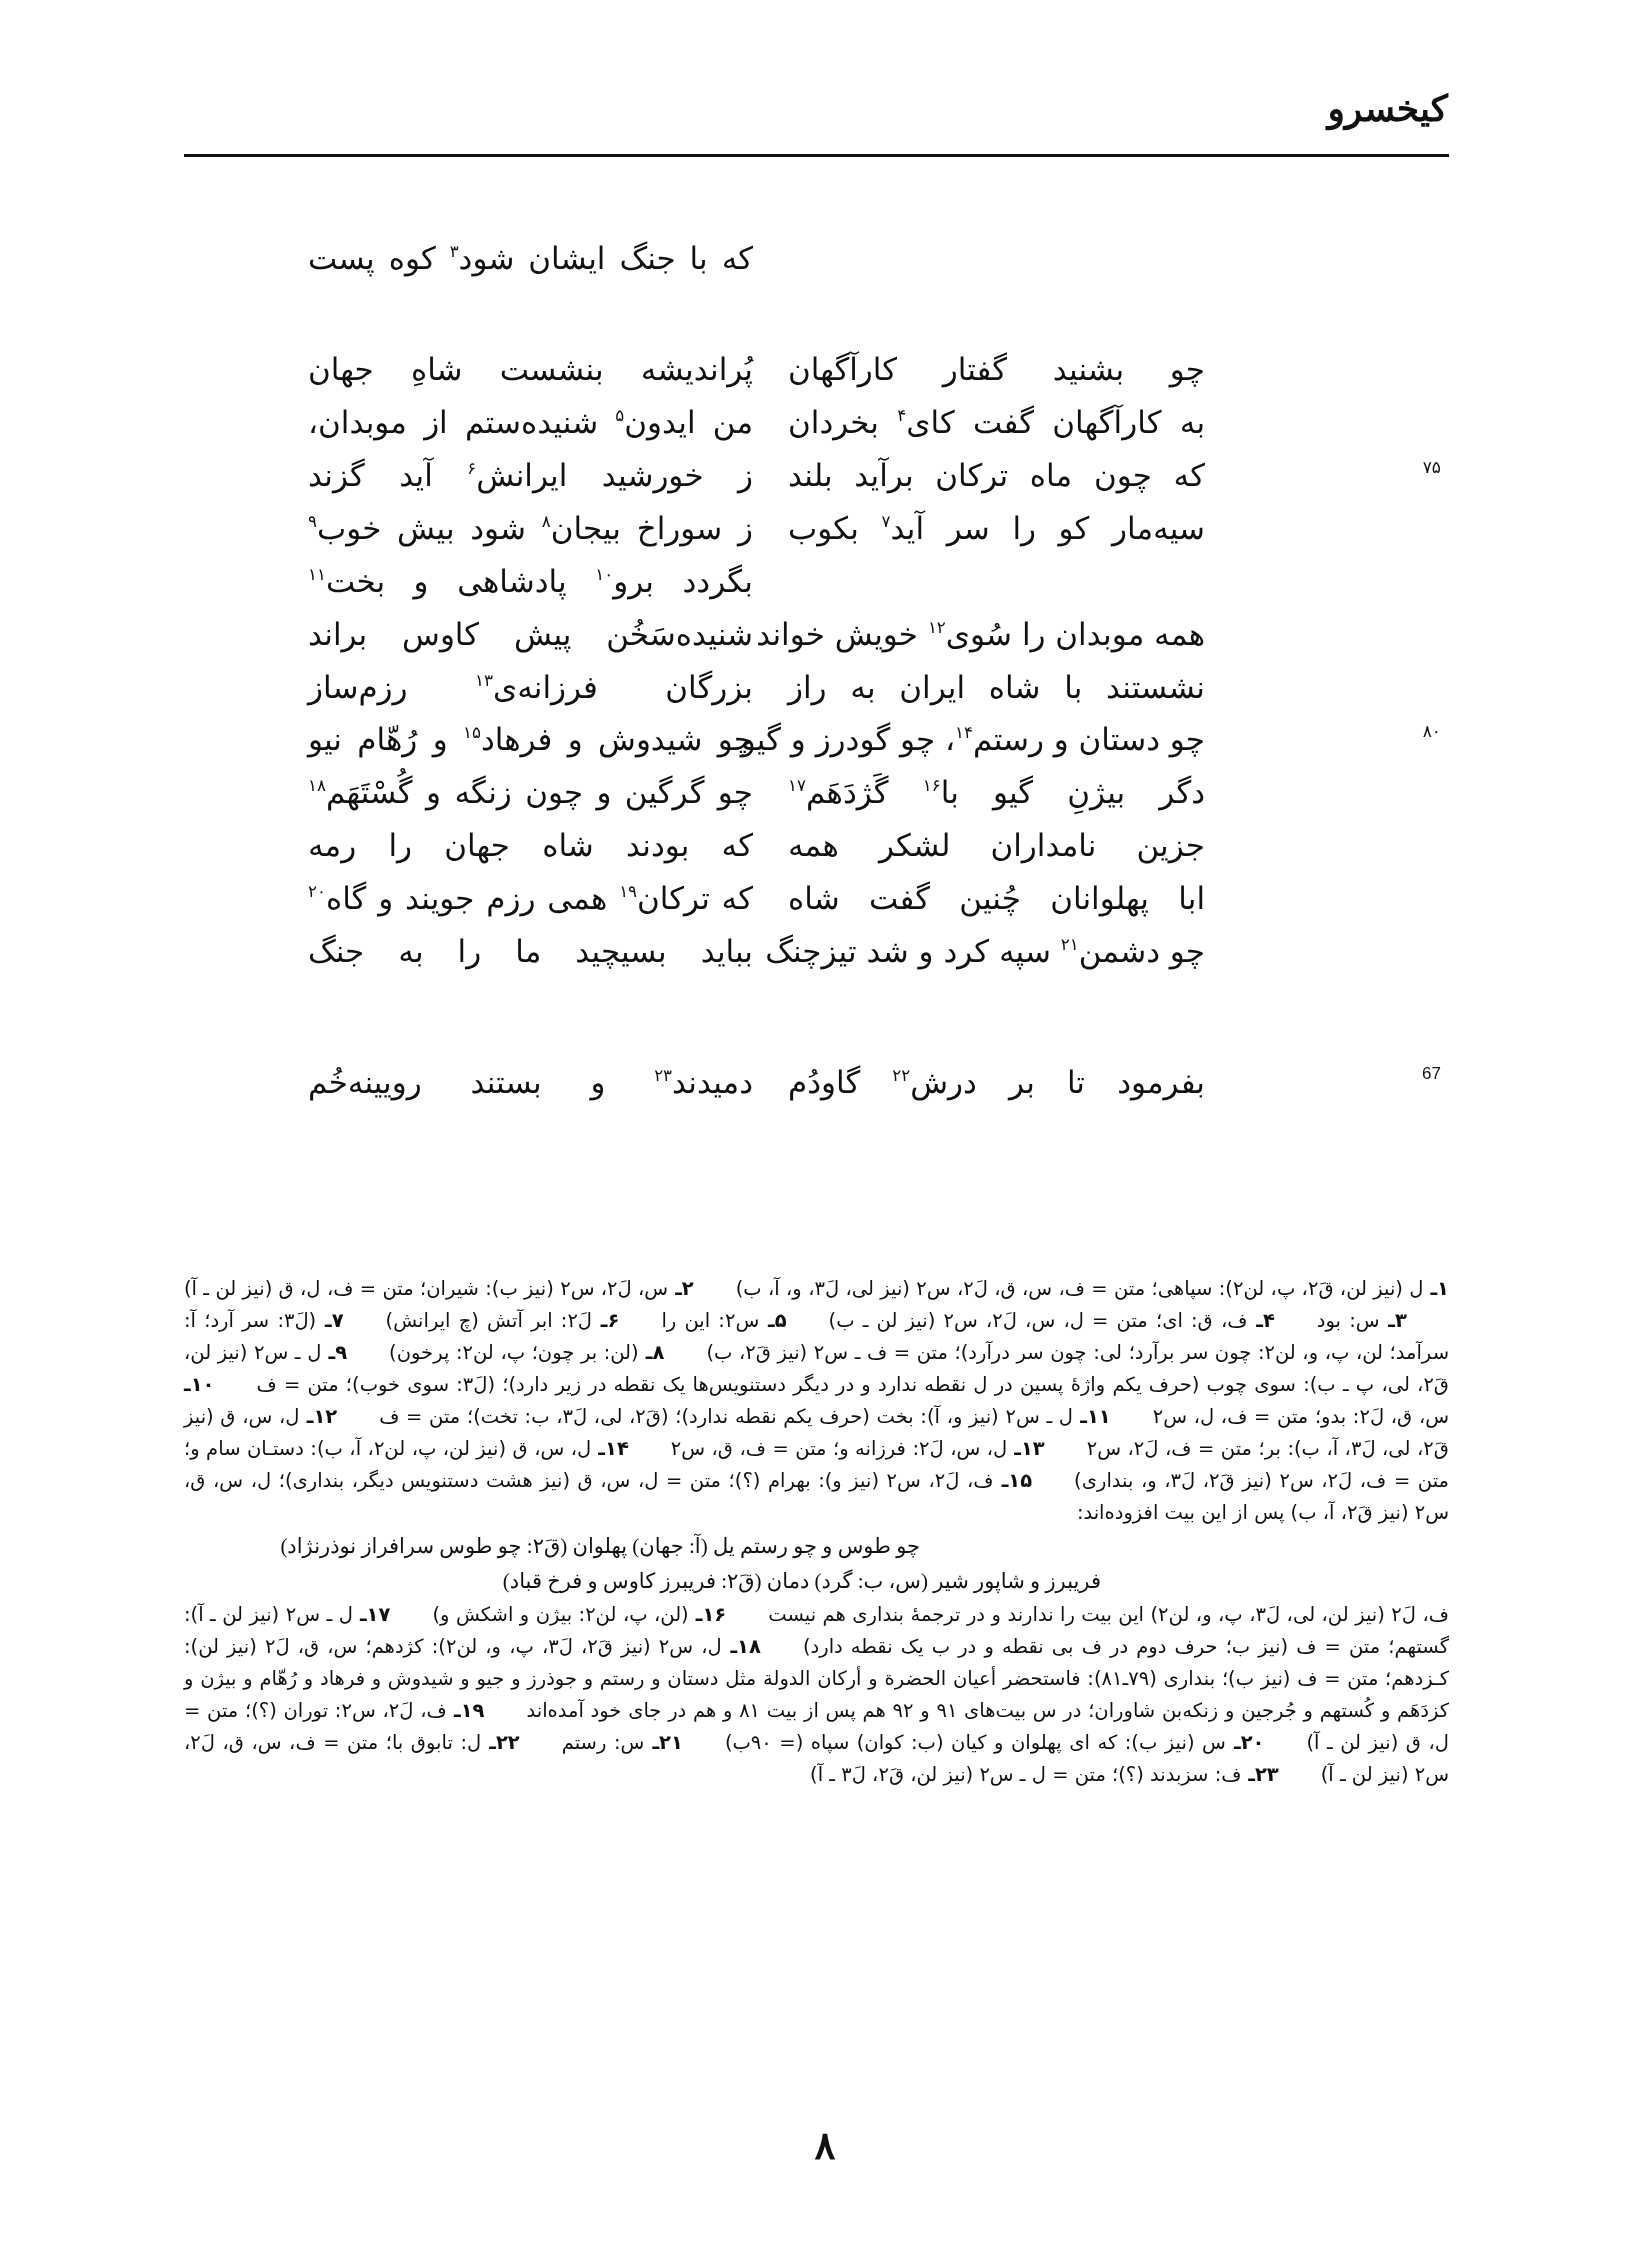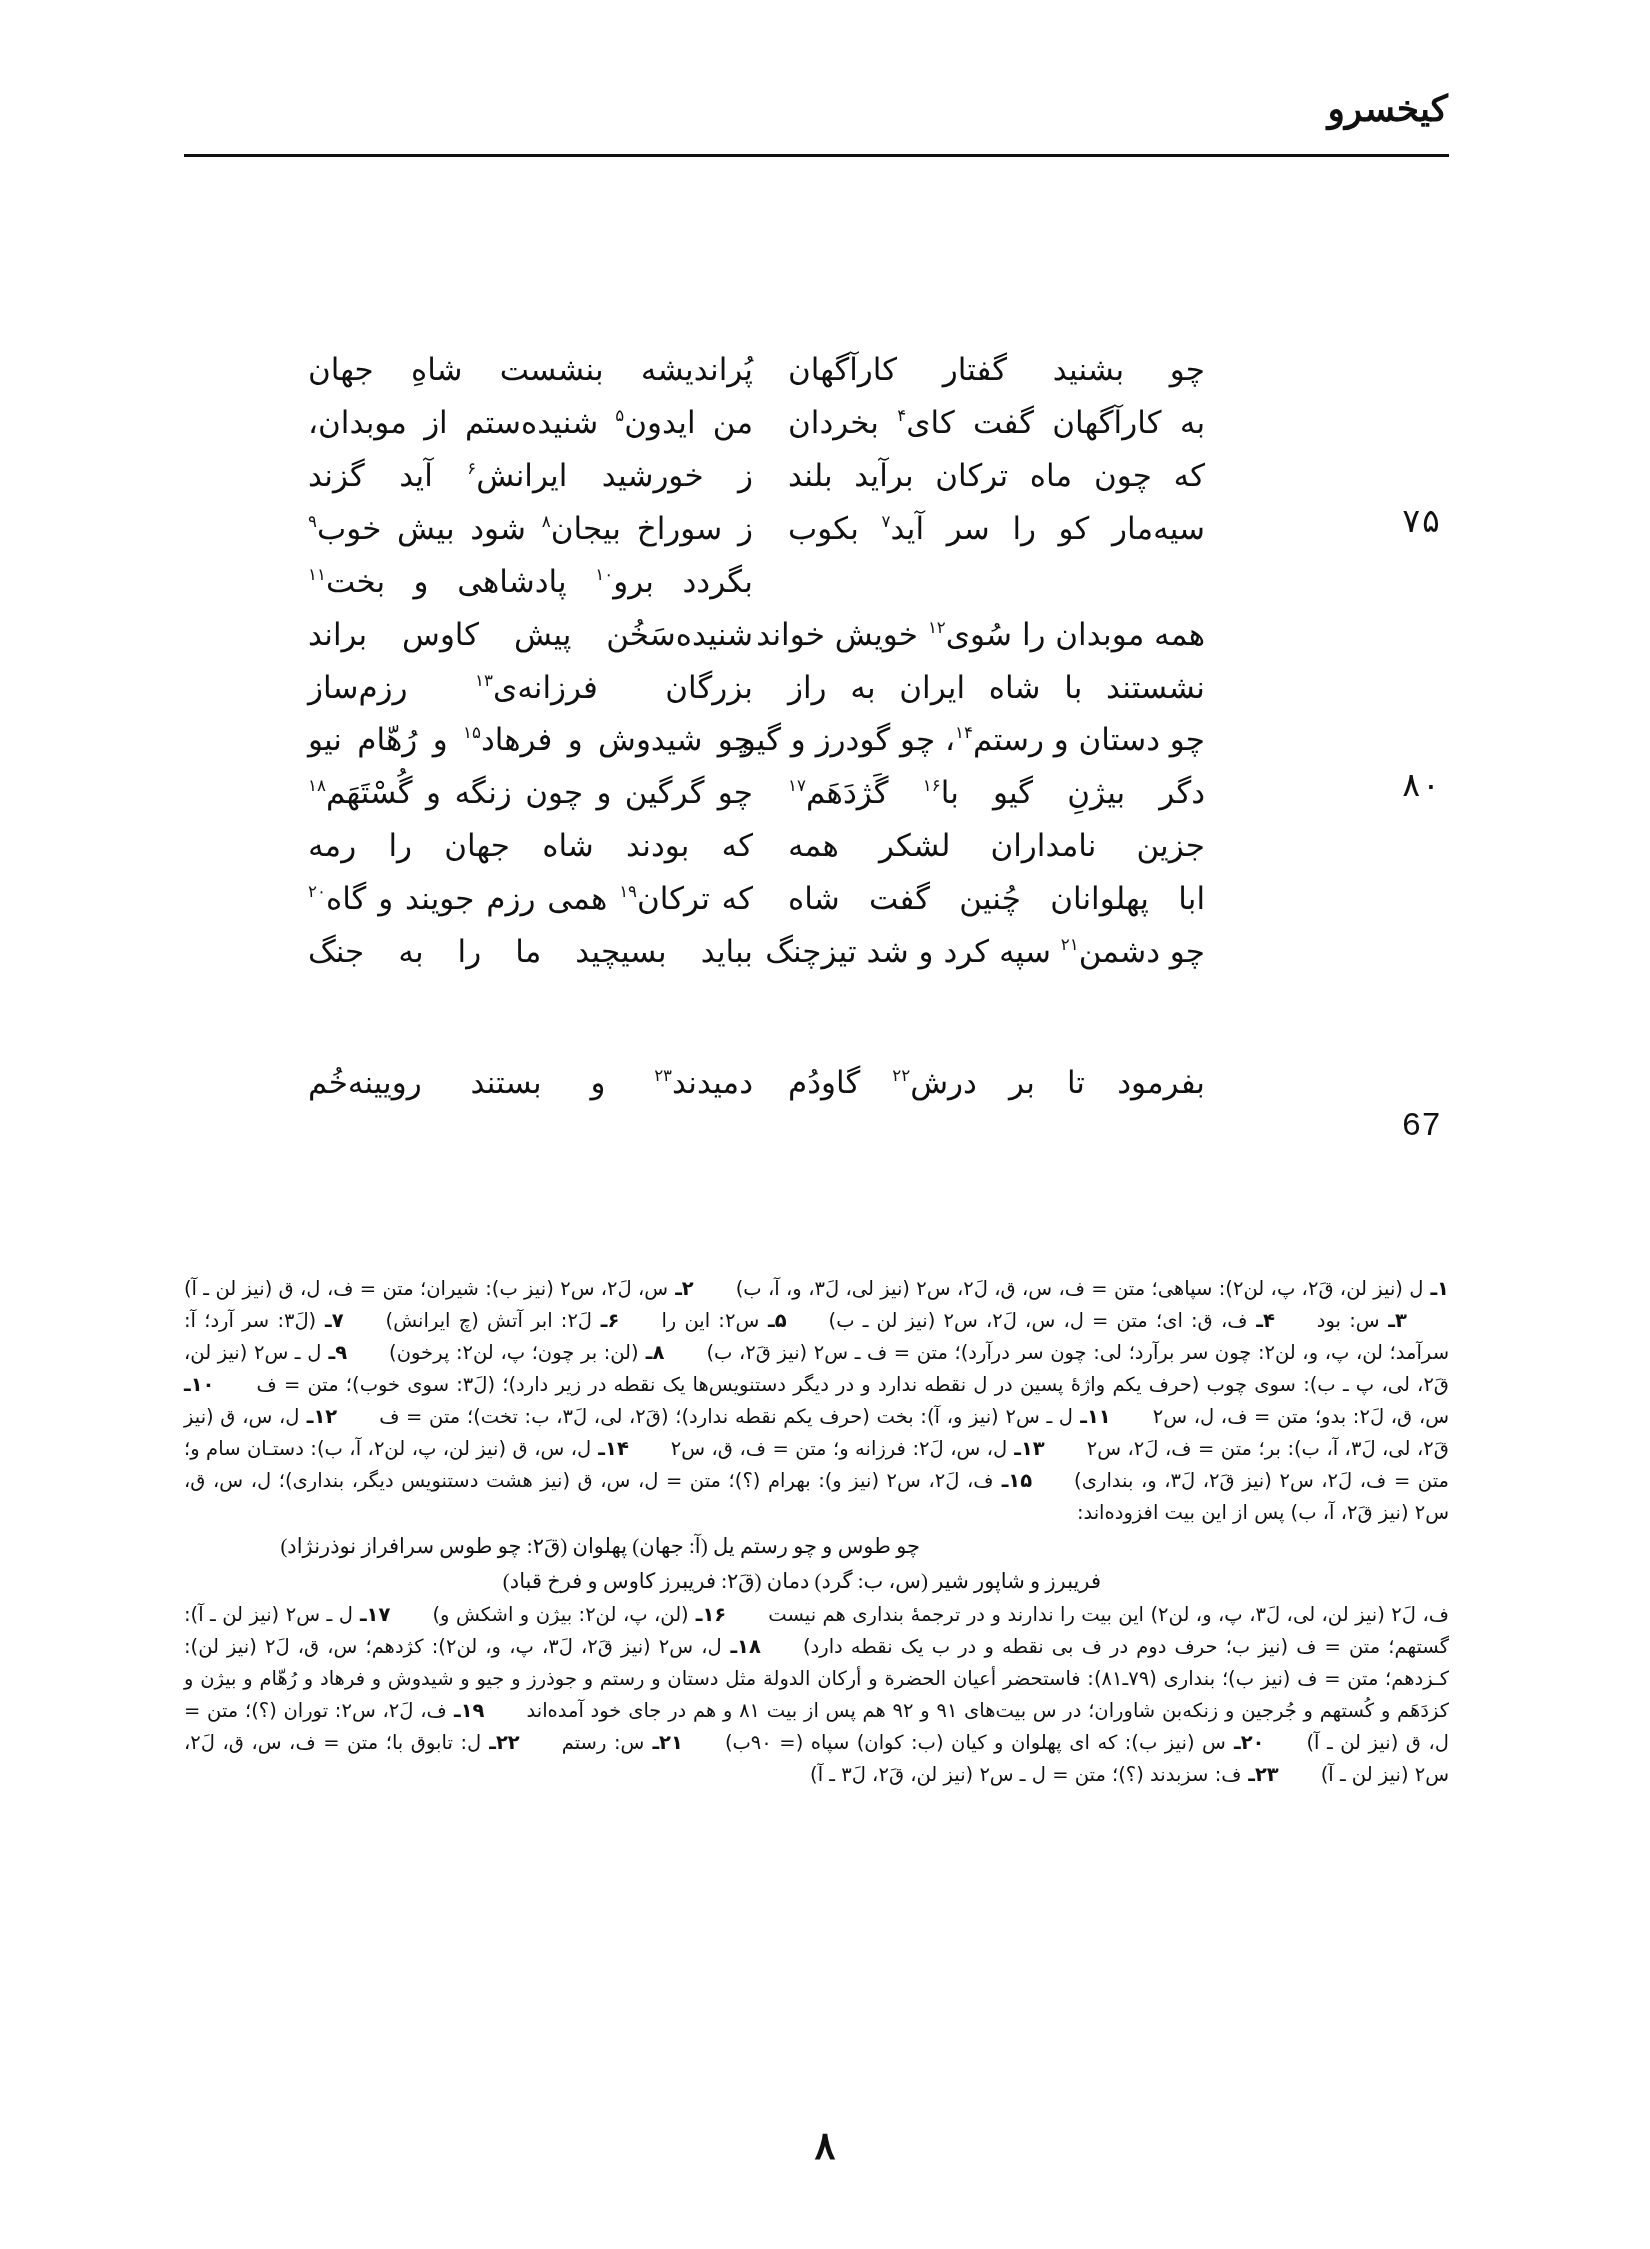--- a/index.html
+++ b/index.html
@@ -10,21 +10,21 @@
   .running-title { position:absolute; top:87px; right:202px; font-size:36px; font-weight:bold;
                    font-family:"DejaVu Serif", serif; letter-spacing:0.7px; }
   .header-rule { position:absolute; top:154px; left:184px; width:1265px; height:2.8px; background:#111; }
 
   .verse-block { position:absolute; left:0; width:1650px; }
   .couplet { position:absolute; left:0; width:1650px; height:53px; }
   .hemi { position:absolute; top:0; font-family:"DejaVu Serif", serif; font-size:31px;
           white-space:nowrap; text-align:justify; text-align-last:justify; direction:rtl; }
   .hemi-right { right:445px; width:417px; }
   .hemi-left  { right:897px; width:445px; }
-  .line-num { position:absolute; right:209px; top:0; font-family:Liberation Mono, monospace; font-size:33px;margin-top:44px; }
+  .line-num { position:absolute; right:209px; top:0; font-family:Liberation Sans, sans-serif; font-size:17px; }
   sup { font-size:16.7px; vertical-align:12.5px; line-height:0; }
 
   .footnotes { position:absolute; top:1273px; left:184px; width:1265px; direction:rtl;
                font-family:"DejaVu Sans", sans-serif; font-size:19.5px; line-height:32px;
                text-align:justify; }
   .fn { display:inline; }
   .fn-num { font-weight:bold; }
   .fn-gap { display:inline-block; width:42px; }
   .fn-added { display:block; font-family:Liberation Serif, serif; font-size:21px; line-height:35px; }
   .fn-added.l1 { padding-right:529px; }
@@ -36,20 +36,21 @@
 </head>
 <body>
 
 <div class="page">
 
   <div class="running-title">کیخسرو</div>
   <div class="header-rule"></div>
 
   <div class="verse-block" id="verses">
       <div class="couplet" style="top: 240px;">
+        <div class="hemi hemi-left">که با جنگ ایشان شود<sup>۳</sup> کوه پست</div>
       </div>
       <div class="couplet" style="top: 351px;">
         <div class="hemi hemi-right">چو بشنید گفتار کارآگهان</div>
         <div class="hemi hemi-left">پُراندیشه بنشست شاهِ جهان</div>
       </div>
       <div class="couplet" style="top: 404px;">
         <div class="hemi hemi-right">به کارآگهان گفت کای<sup>۴</sup> بخردان</div>
         <div class="hemi hemi-left">من ایدون<sup>۵</sup> شنیده‌ستم از موبدان،</div>
       </div>
       <div class="couplet" style="top: 457px;">

